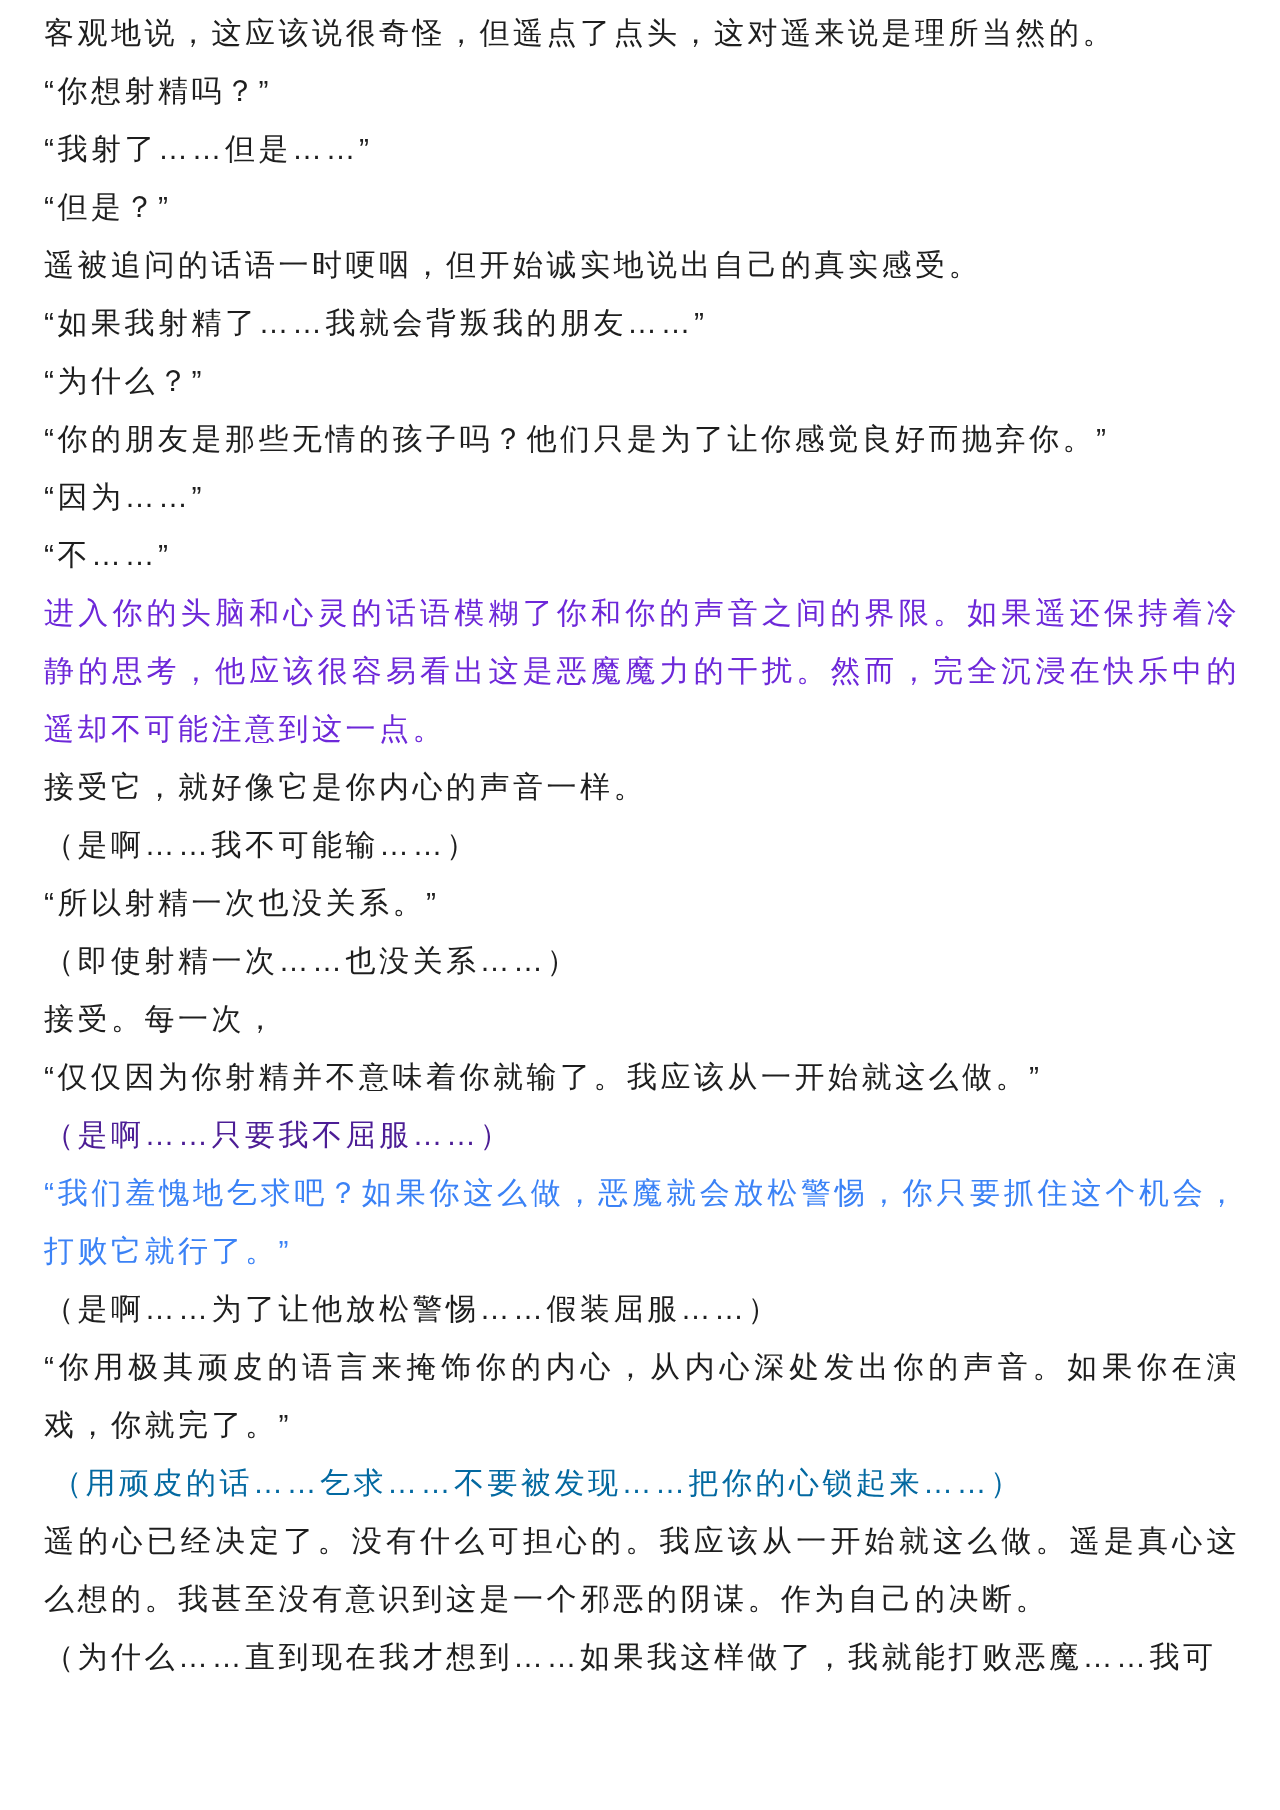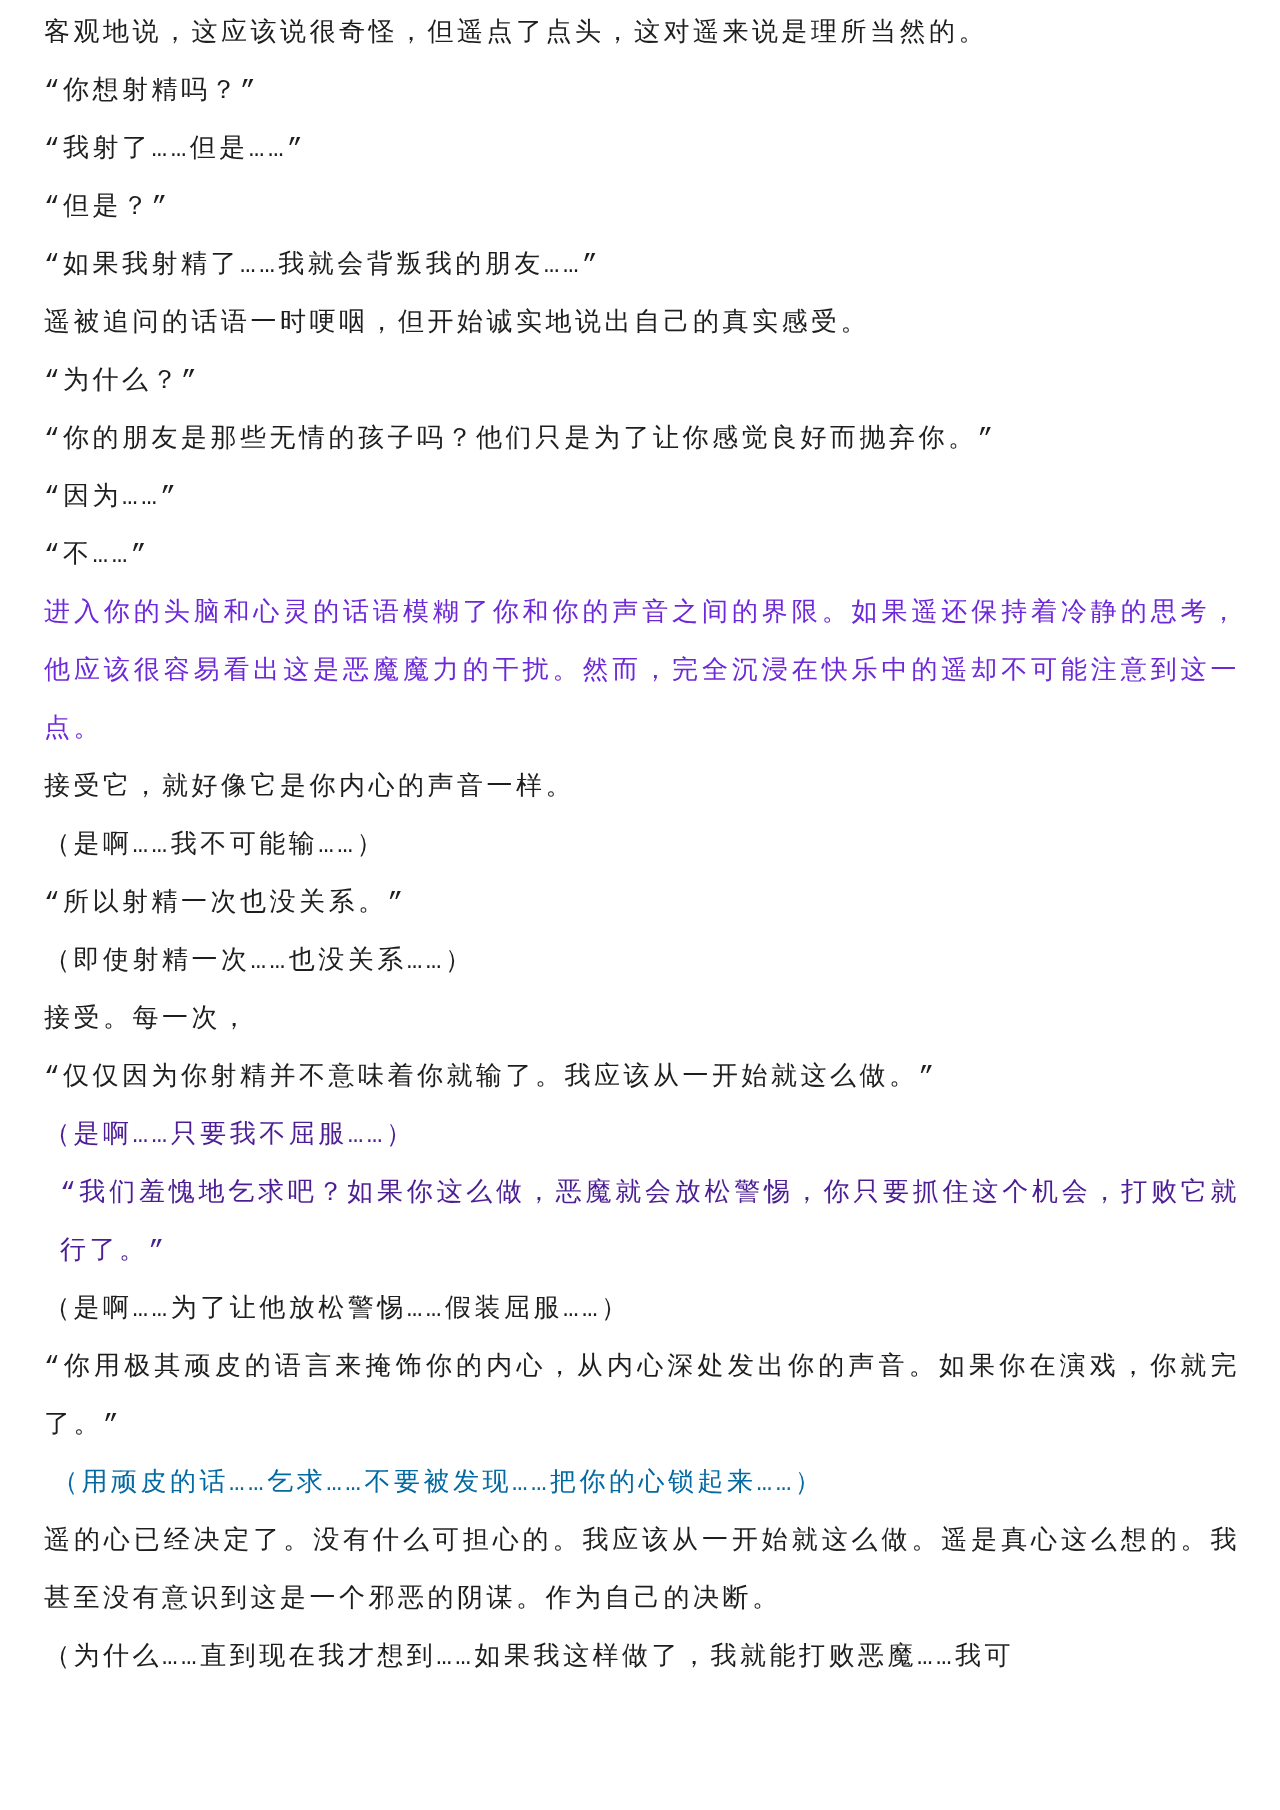--- a/index.html
+++ b/index.html
@@ -15,52 +15,52 @@
   .page {
     box-sizing: border-box;
     width: 1280px;
     height: 1810px;
     padding: 4px 40px 0 44px;
     overflow: hidden;
   }
   .para {
     margin: 0;
     padding: 0;
-    font-family: Liberation Mono, monospace;
-    font-size: 26px;
+    font-family: Liberation Sans, sans-serif;
+    font-size: 30px;
     line-height: 58px;
     letter-spacing: 3.5px;
     text-align: justify;
     text-justify: inter-ideograph;
     word-break: break-all;
   }
 </style>
 </head>
 <body style="background: rgb(255, 255, 255);">
 
 <main class="page">
   <article class="text-body">
       <p class="para" style="color: rgb(30, 30, 30);">客观地说，这应该说很奇怪，但遥点了点头，这对遥来说是理所当然的。</p>
       <p class="para" style="color: rgb(30, 30, 30);">“你想射精吗？”</p>
       <p class="para" style="color: rgb(30, 30, 30);">“我射了……但是……”</p>
       <p class="para" style="color: rgb(30, 30, 30);">“但是？”</p>
+      <p class="para" style="color: rgb(30, 30, 30);">遥被追问的话语一时哽咽，但开始诚实地说出自己的真实感受。</p>
       <p class="para" style="color: rgb(30, 30, 30);">“如果我射精了……我就会背叛我的朋友……”</p>
-      <p class="para" style="color: rgb(30, 30, 30);">遥被追问的话语一时哽咽，但开始诚实地说出自己的真实感受。</p>
       <p class="para" style="color: rgb(30, 30, 30);">“为什么？”</p>
       <p class="para" style="color: rgb(30, 30, 30);">“你的朋友是那些无情的孩子吗？他们只是为了让你感觉良好而抛弃你。”</p>
       <p class="para" style="color: rgb(30, 30, 30);">“因为……”</p>
       <p class="para" style="color: rgb(30, 30, 30);">“不……”</p>
       <p class="para" style="color: #6d28d9;">进入你的头脑和心灵的话语模糊了你和你的声音之间的界限。如果遥还保持着冷静的思考，他应该很容易看出这是恶魔魔力的干扰。然而，完全沉浸在快乐中的遥却不可能注意到这一点。</p>
       <p class="para" style="color: rgb(30, 30, 30);">接受它，就好像它是你内心的声音一样。</p>
       <p class="para" style="color: rgb(30, 30, 30);">（是啊……我不可能输……）</p>
       <p class="para" style="color: rgb(30, 30, 30);">“所以射精一次也没关系。”</p>
       <p class="para" style="color: rgb(30, 30, 30);">（即使射精一次……也没关系……）</p>
       <p class="para" style="color: rgb(30, 30, 30);">接受。每一次，</p>
       <p class="para" style="color: rgb(30, 30, 30);">“仅仅因为你射精并不意味着你就输了。我应该从一开始就这么做。”</p>
       <p class="para" style="color: #4c1d95;">（是啊……只要我不屈服……）</p>
-      <p class="para" style="color: #4c1d95; margin-left: 16px;">“我们羞愧地乞求吧？如果你这么做，恶魔就会放松警惕，你只要抓住这个机会，打败它就行了。”</p>
+      <p class="para" style="color: #3b82f6;">“我们羞愧地乞求吧？如果你这么做，恶魔就会放松警惕，你只要抓住这个机会，打败它就行了。”</p>
       <p class="para" style="color: rgb(30, 30, 30);">（是啊……为了让他放松警惕……假装屈服……）</p>
       <p class="para" style="color: rgb(30, 30, 30);">“你用极其顽皮的语言来掩饰你的内心，从内心深处发出你的声音。如果你在演戏，你就完了。”</p>
       <p class="para" style="color: #0369a1; margin-left: 8px;">（用顽皮的话……乞求……不要被发现……把你的心锁起来……）</p>
       <p class="para" style="color: rgb(30, 30, 30);">遥的心已经决定了。没有什么可担心的。我应该从一开始就这么做。遥是真心这么想的。我甚至没有意识到这是一个邪恶的阴谋。作为自己的决断。</p>
       <p class="para" style="color: rgb(30, 30, 30);">（为什么……直到现在我才想到……如果我这样做了，我就能打败恶魔……我可</p>
     </article>
 </main>
 
 </body></html>

